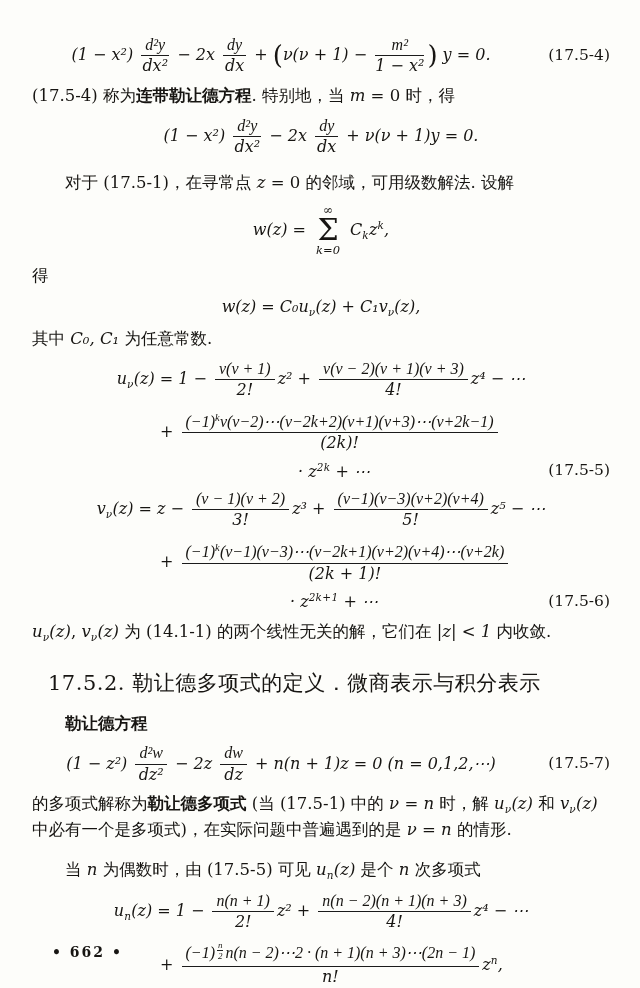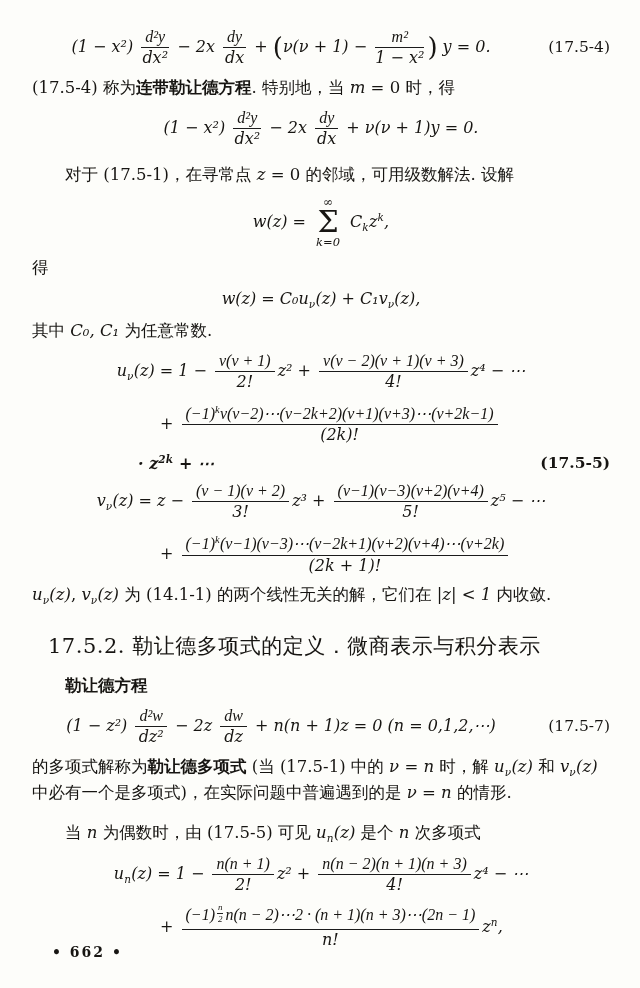--- a/index.html
+++ b/index.html
@@ -1,31 +1,31 @@
 <!DOCTYPE html>
 <html><head>
 <meta charset="utf-8">
 <style>
   html,body{margin:0;padding:0;background:#e8e8e4;}
   .paper{
     width:640px;height:988px;box-sizing:border-box;position:relative;
     margin:0 auto;background:#fdfdfa;color:#171512;overflow:hidden;
-    padding:20px 30px 0 32px;
+    padding:28px 30px 0 32px;
     font-family:"DejaVu Serif","Liberation Serif",serif;
   }
   .para{margin:6px 0;font-size:16.5px;line-height:1.5;}
   .para.ind{text-indent:2em;margin-top:15px;}
   .run{font-style:normal;}
   .run.b{font-weight:bold;}
   .run.i{font-style:italic;}
   .heading{font-size:21px;font-weight:normal;margin:24px 0 10px 16px;letter-spacing:0.5px;line-height:1.25;}
   .eqline{position:relative;margin:8px 0;text-align:center;font-size:16px;line-height:1.25;}
   .eqline .run{font-style:italic;}
   .eqline.cont{text-align:left;padding-left:128px;margin-top:12px;}
-  .eqline.tail{text-align:left;padding-left:106px;font-weight:bold;}
+  .eqline.tail{text-align:center;padding-left:106px;}
   .eqline.tagged{padding-right:80px;}
   .frac{display:inline-block;vertical-align:middle;text-align:center;margin:0 3px;line-height:1.15;}
   .frac .num{display:block;border-bottom:1.4px solid #1b1b1b;padding:0 4px 1px 4px;font-family:Liberation Serif, serif;}
   .frac .den{display:block;padding-top:1px;}
   sup.ms,sub.ms{font-size:10.5px;font-style:italic;letter-spacing:0.3px;}
   .sum{display:inline-flex;flex-direction:column;align-items:center;vertical-align:middle;margin:0 5px;line-height:1;}
   .sum .top{font-size:12px;font-style:normal;}
   .sum .sym{font-size:30px;line-height:0.95;font-style:normal;}
   .sum .bot{font-size:11.5px;font-style:italic;}
   .big{font-size:26px;font-style:normal;vertical-align:middle;line-height:1;position:relative;top:-1px;}
@@ -49,20 +49,21 @@
             <span class="bot">k=0</span>
           </span><span class="run"> C</span><sub class="ms">k</sub><span class="run">z</span><sup class="ms">k</sup><span class="run">,</span></span></div>
       <p class="para"><span class="run">得</span></p>
       <div class="eqline"><span class="eqcontent"><span class="run">w(z) = C₀u</span><sub class="ms">ν</sub><span class="run">(z) + C₁v</span><sub class="ms">ν</sub><span class="run">(z),</span></span></div>
       <p class="para"><span class="run">其中 </span><span class="run i">C₀, C₁</span><span class="run"> 为任意常数.</span></p>
       <div class="eqline"><span class="eqcontent"><span class="run">u</span><sub class="ms">ν</sub><span class="run">(z) = 1 − </span><span class="frac"><span class="num"><span class="run">ν(ν + 1)</span></span><span class="den"><span class="run">2!</span></span></span><span class="run">z² + </span><span class="frac"><span class="num"><span class="run">ν(ν − 2)(ν + 1)(ν + 3)</span></span><span class="den"><span class="run">4!</span></span></span><span class="run">z⁴ − ⋯</span></span></div>
       <div class="eqline cont"><span class="eqcontent"><span class="run">+ </span><span class="frac"><span class="num"><span class="run">(−1)</span><sup class="ms">k</sup><span class="run">ν(ν−2)⋯(ν−2k+2)(ν+1)(ν+3)⋯(ν+2k−1)</span></span><span class="den"><span class="run">(2k)!</span></span></span></span></div>
       <div class="eqline tail tagged"><span class="eqcontent"><span class="run">· z</span><sup class="ms">2k</sup><span class="run"> + ⋯</span></span><span class="eqtag">(17.5-5)</span></div>
       <div class="eqline"><span class="eqcontent"><span class="run">v</span><sub class="ms">ν</sub><span class="run">(z) = z − </span><span class="frac"><span class="num"><span class="run">(ν − 1)(ν + 2)</span></span><span class="den"><span class="run">3!</span></span></span><span class="run">z³ + </span><span class="frac"><span class="num"><span class="run">(ν−1)(ν−3)(ν+2)(ν+4)</span></span><span class="den"><span class="run">5!</span></span></span><span class="run">z⁵ − ⋯</span></span></div>
       <div class="eqline cont"><span class="eqcontent"><span class="run">+ </span><span class="frac"><span class="num"><span class="run">(−1)</span><sup class="ms">k</sup><span class="run">(ν−1)(ν−3)⋯(ν−2k+1)(ν+2)(ν+4)⋯(ν+2k)</span></span><span class="den"><span class="run">(2k + 1)!</span></span></span></span></div>
+      <div class="eqline tail tagged"><span class="eqcontent"><span class="run">· z</span><sup class="ms">2k+1</sup><span class="run"> + ⋯</span></span><span class="eqtag">(17.5-6)</span></div>
       <p class="para"><span class="run i">u</span><sub class="ms">ν</sub><span class="run i">(z)</span><span class="run">, </span><span class="run i">v</span><sub class="ms">ν</sub><span class="run i">(z)</span><span class="run"> 为 (14.1-1) 的两个线性无关的解，它们在 </span><span class="run i">|z| &lt; 1</span><span class="run"> 内收敛.</span></p>
       <h2 class="heading"><span class="run">17.5.2. 勒让德多项式的定义．微商表示与积分表示</span></h2>
       <p class="para ind"><span class="run b">勒让德方程</span></p>
       <div class="eqline tagged"><span class="eqcontent"><span class="run">(1 − z²) </span><span class="frac"><span class="num"><span class="run">d²w</span></span><span class="den"><span class="run">dz²</span></span></span><span class="run"> − 2z </span><span class="frac"><span class="num"><span class="run">dw</span></span><span class="den"><span class="run">dz</span></span></span><span class="run"> + n(n + 1)z = 0 (n = 0,1,2,⋯)</span></span><span class="eqtag">(17.5-7)</span></div>
       <p class="para"><span class="run">的多项式解称为</span><span class="run b">勒让德多项式</span><span class="run"> (当 (17.5-1) 中的 </span><span class="run i">ν</span><span class="run"> = </span><span class="run i">n</span><span class="run"> 时，解 </span><span class="run i">u</span><sub class="ms">ν</sub><span class="run i">(z)</span><span class="run"> 和 </span><span class="run i">v</span><sub class="ms">ν</sub><span class="run i">(z)</span><span class="run"> 中必有一个是多项式)，在实际问题中普遍遇到的是 </span><span class="run i">ν</span><span class="run"> = </span><span class="run i">n</span><span class="run"> 的情形.</span></p>
       <p class="para ind"><span class="run">当 </span><span class="run i">n</span><span class="run"> 为偶数时，由 (17.5-5) 可见 </span><span class="run i">u</span><sub class="ms">n</sub><span class="run i">(z)</span><span class="run"> 是个 </span><span class="run i">n</span><span class="run"> 次多项式</span></p>
       <div class="eqline"><span class="eqcontent"><span class="run">u</span><sub class="ms">n</sub><span class="run">(z) = 1 − </span><span class="frac"><span class="num"><span class="run">n(n + 1)</span></span><span class="den"><span class="run">2!</span></span></span><span class="run">z² + </span><span class="frac"><span class="num"><span class="run">n(n − 2)(n + 1)(n + 3)</span></span><span class="den"><span class="run">4!</span></span></span><span class="run">z⁴ − ⋯</span></span></div>
       <div class="eqline cont"><span class="eqcontent"><span class="run">+ </span><span class="frac"><span class="num"><span class="run">(−1)</span><span class="supf">
                 <span class="sn">n</span>
                 <span class="sd">2</span>

